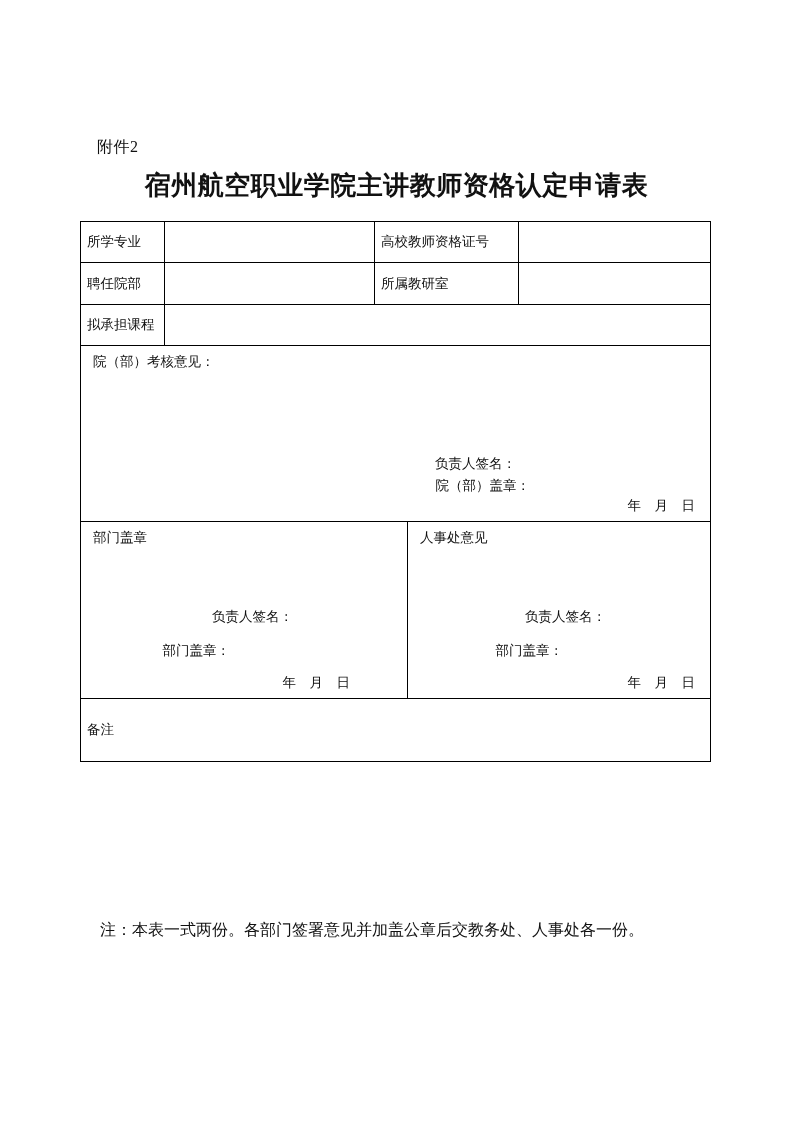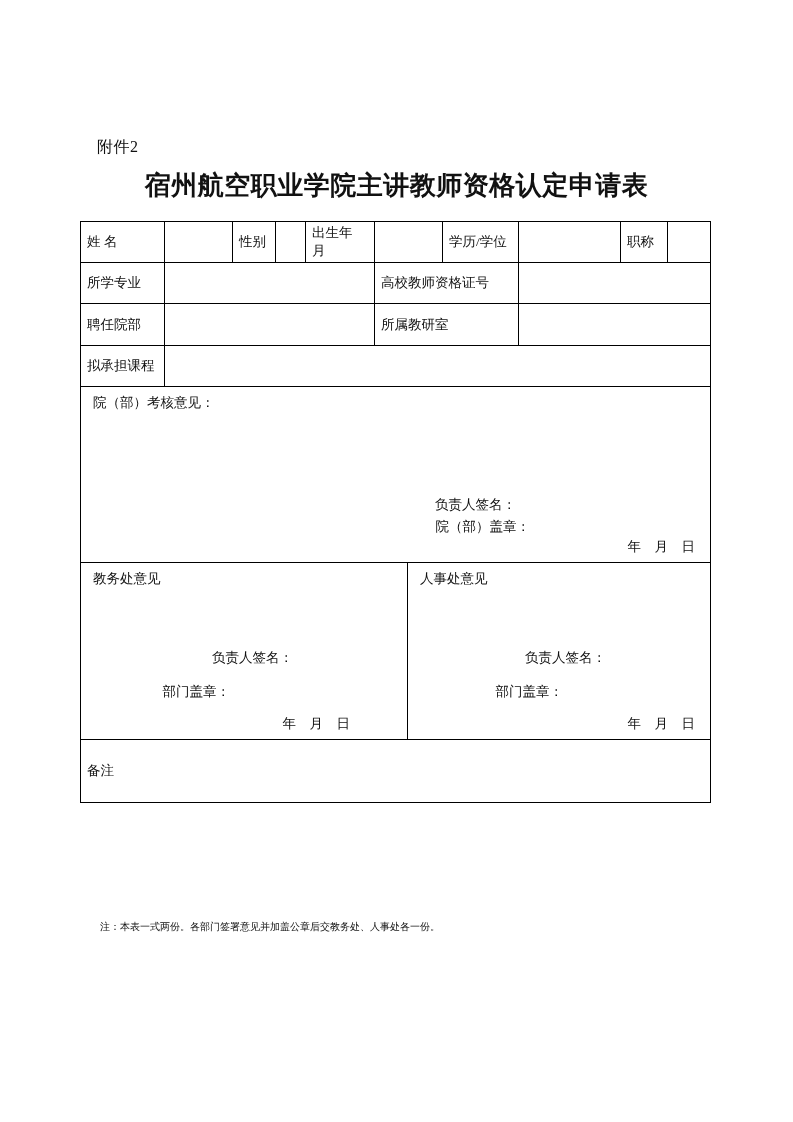--- a/index.html
+++ b/index.html
@@ -50,21 +50,21 @@
   .sec6 .date{padding-right:3px;margin-top:2px;}
   .secL .sign{padding-right:102px;}
   .secL .seal{padding-right:165px;margin-top:16px;}
   .secL .date{padding-right:45px;margin-top:14px;}
   .secR .sign{padding-right:92px;}
   .secR .seal{padding-right:135px;margin-top:16px;}
   .secR .date{padding-right:3px;margin-top:14px;}
   td.remarks{vertical-align:top;padding-top:5px;}
   .footnote{
     position:absolute;left:100px;top:920px;
-    font-size:10px;
+    font-size:16px;
   }
 </style>
 </head>
 <body>
 
 <div class="attachment">附件2</div>
 <div class="doc-title">宿州航空职业学院主讲教师资格认定申请表</div>
 
 <table class="form">
   <colgroup>
@@ -75,33 +75,20 @@
       <col style="width:69px">
       <col style="width:33px">
     <col style="width:35px">
       <col style="width:76px">
       <col style="width:102px">
     <col style="width:47px">
       <col style="width:43px">
   </colgroup>
 
   <tbody>
-      <tr class="r1">
-    <td class="lab">姓 名</td>
-    <td></td>
-    <td class="lab">性别</td>
-    <td></td>
-    <td class="lab">出生年
-月</td>
-    <td colspan="2"></td>
-    <td class="lab">学历/学位</td>
-    <td></td>
-    <td class="lab">职称</td>
-    <td></td>
-  </tr>
 
   <tr class="r2">
     <td class="lab">所学专业</td>
     <td colspan="4"></td>
     <td colspan="3" class="lab">高校教师资格证号</td>
     <td colspan="3"></td>
   </tr>
 
   <tr class="r3">
     <td class="lab">聘任院部</td>
@@ -124,21 +111,21 @@
         <div class="line sign">负责人签名：</div>
         <div class="line seal">院（部）盖章：</div>
         <div class="line date">年　月　日</div>
       </div>
     </td>
   </tr>
 
   <tr>
     <td colspan="6" class="noPad">
       <div class="sec sec7 secL">
-        <div class="heading">教务处意见</div>
+        <div class="heading">部门盖章</div>
         <div class="spacer"></div>
         <div class="line sign">负责人签名：</div>
         <div class="line seal">部门盖章：</div>
         <div class="line date">年　月　日</div>
       </div>
     </td>
     <td colspan="5" class="noPad">
       <div class="sec sec7 secR">
         <div class="heading">人事处意见</div>
         <div class="spacer"></div>

